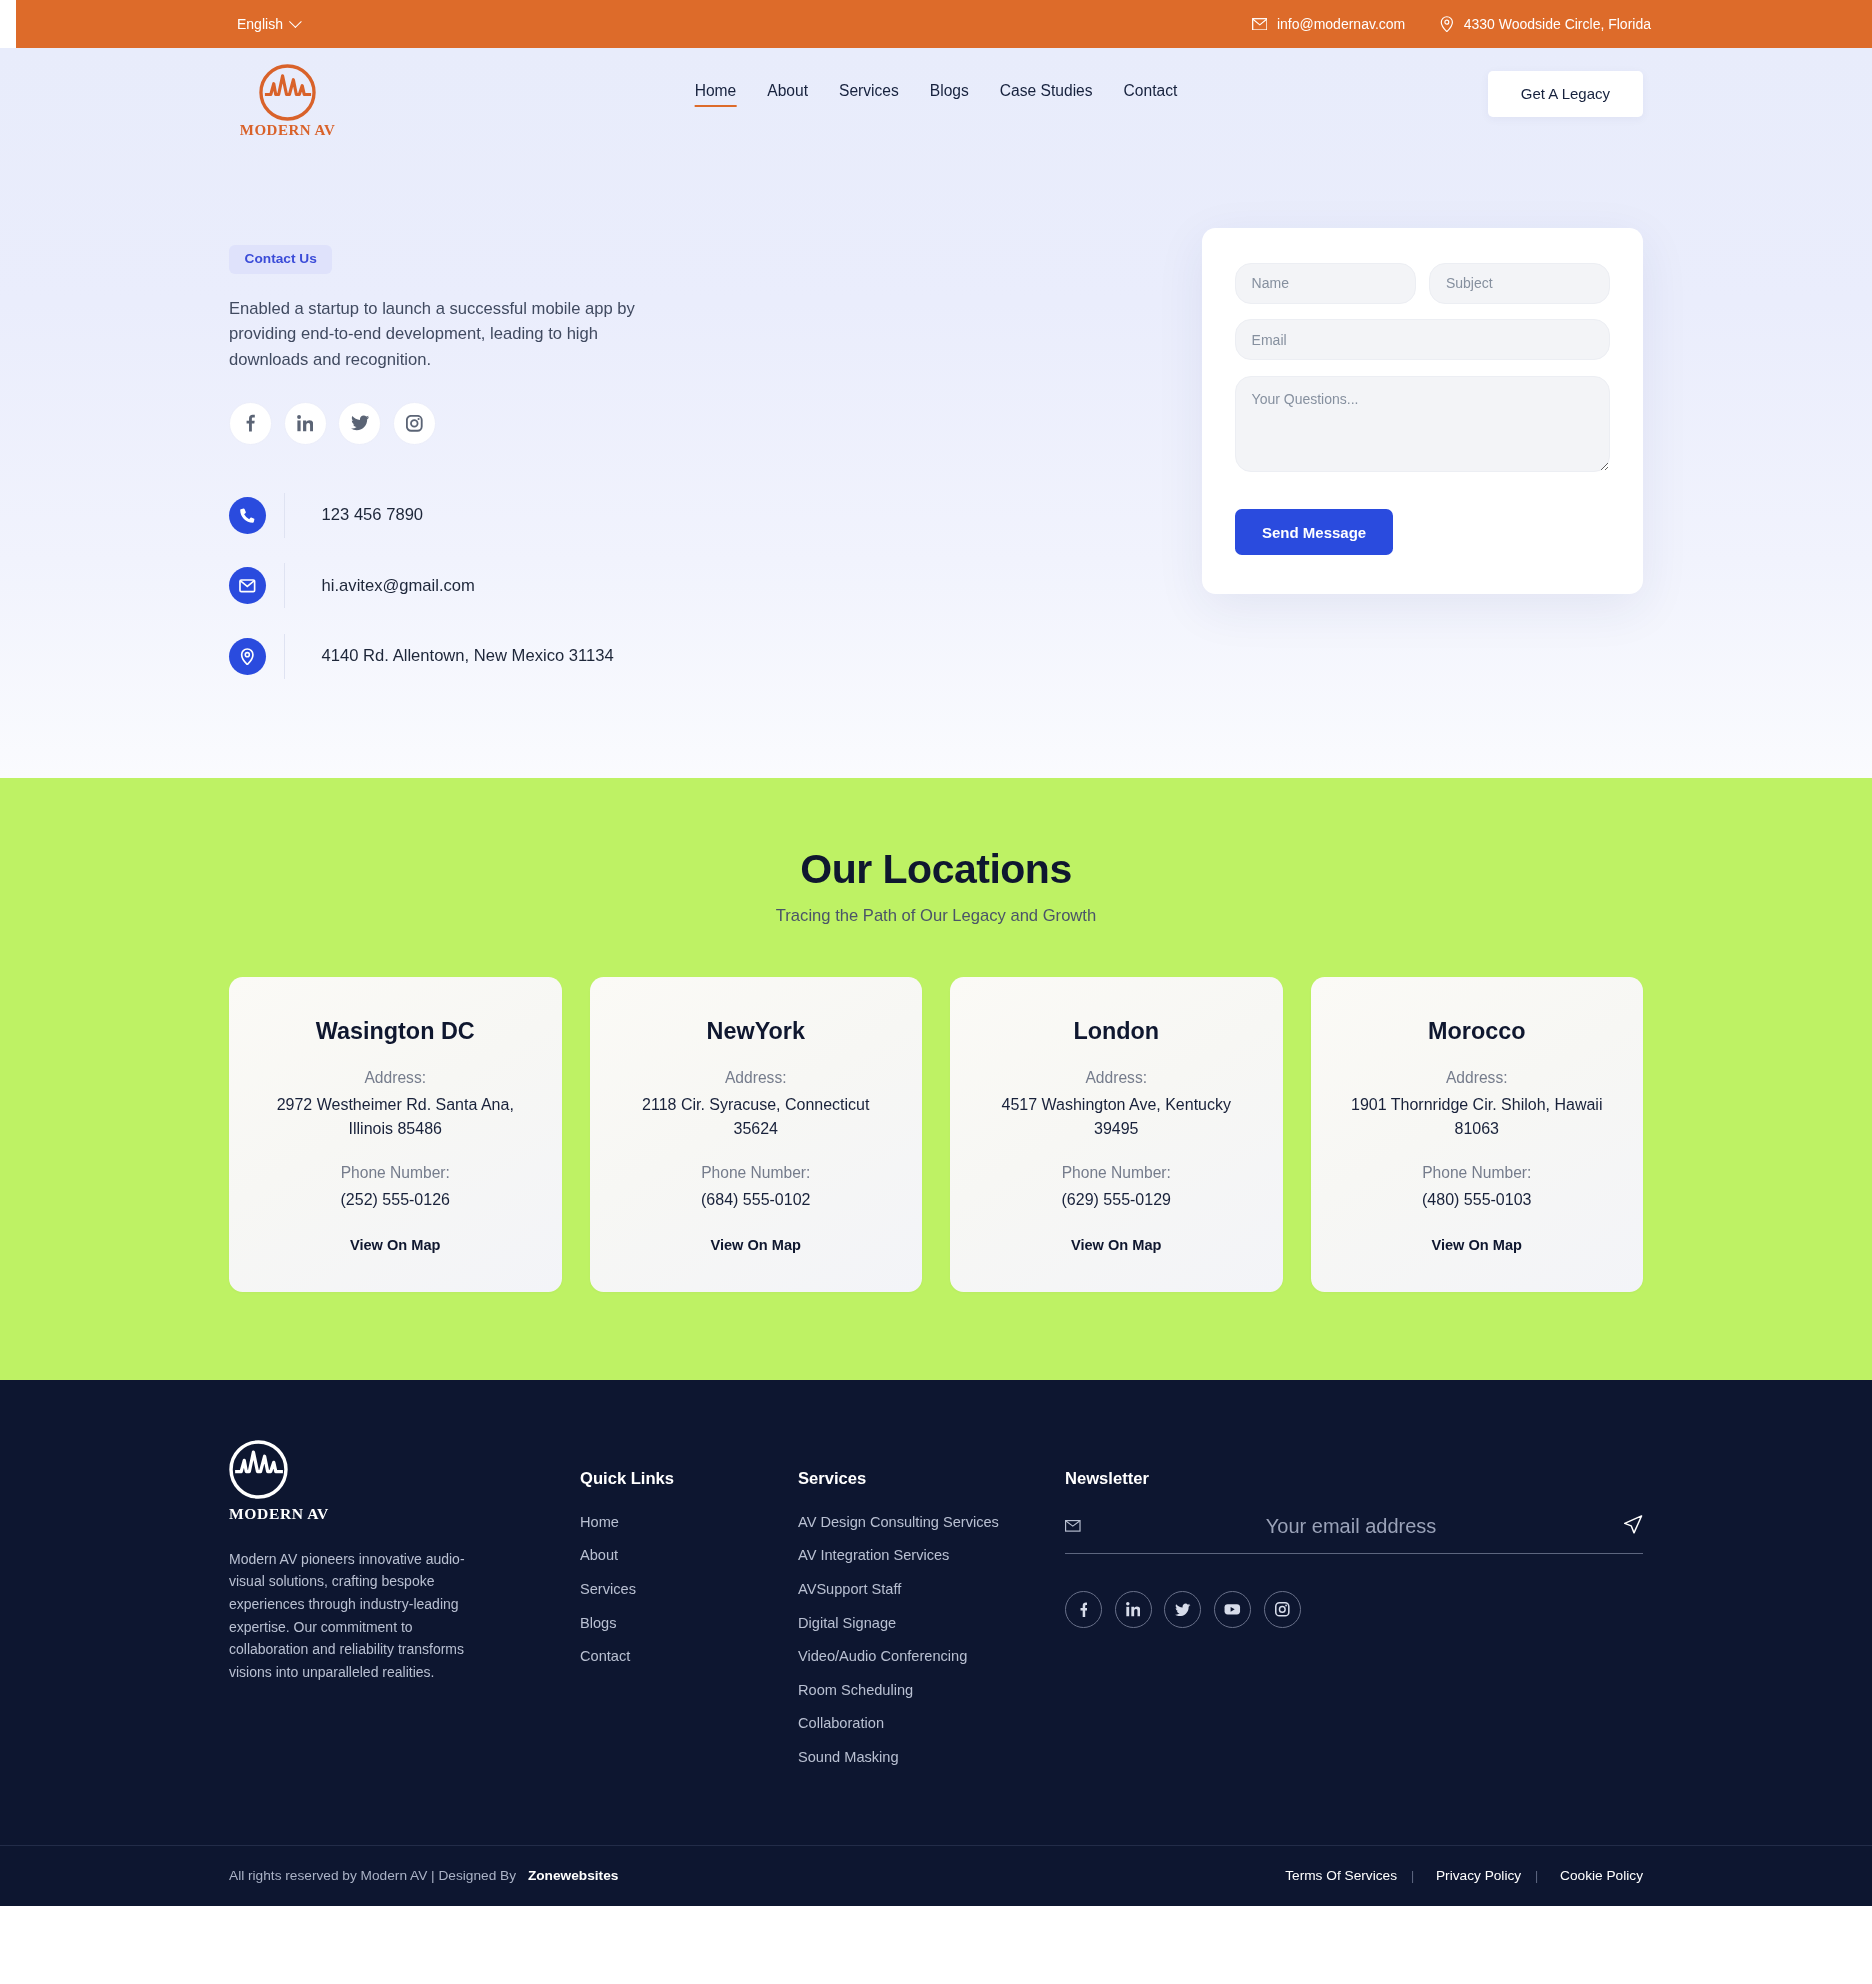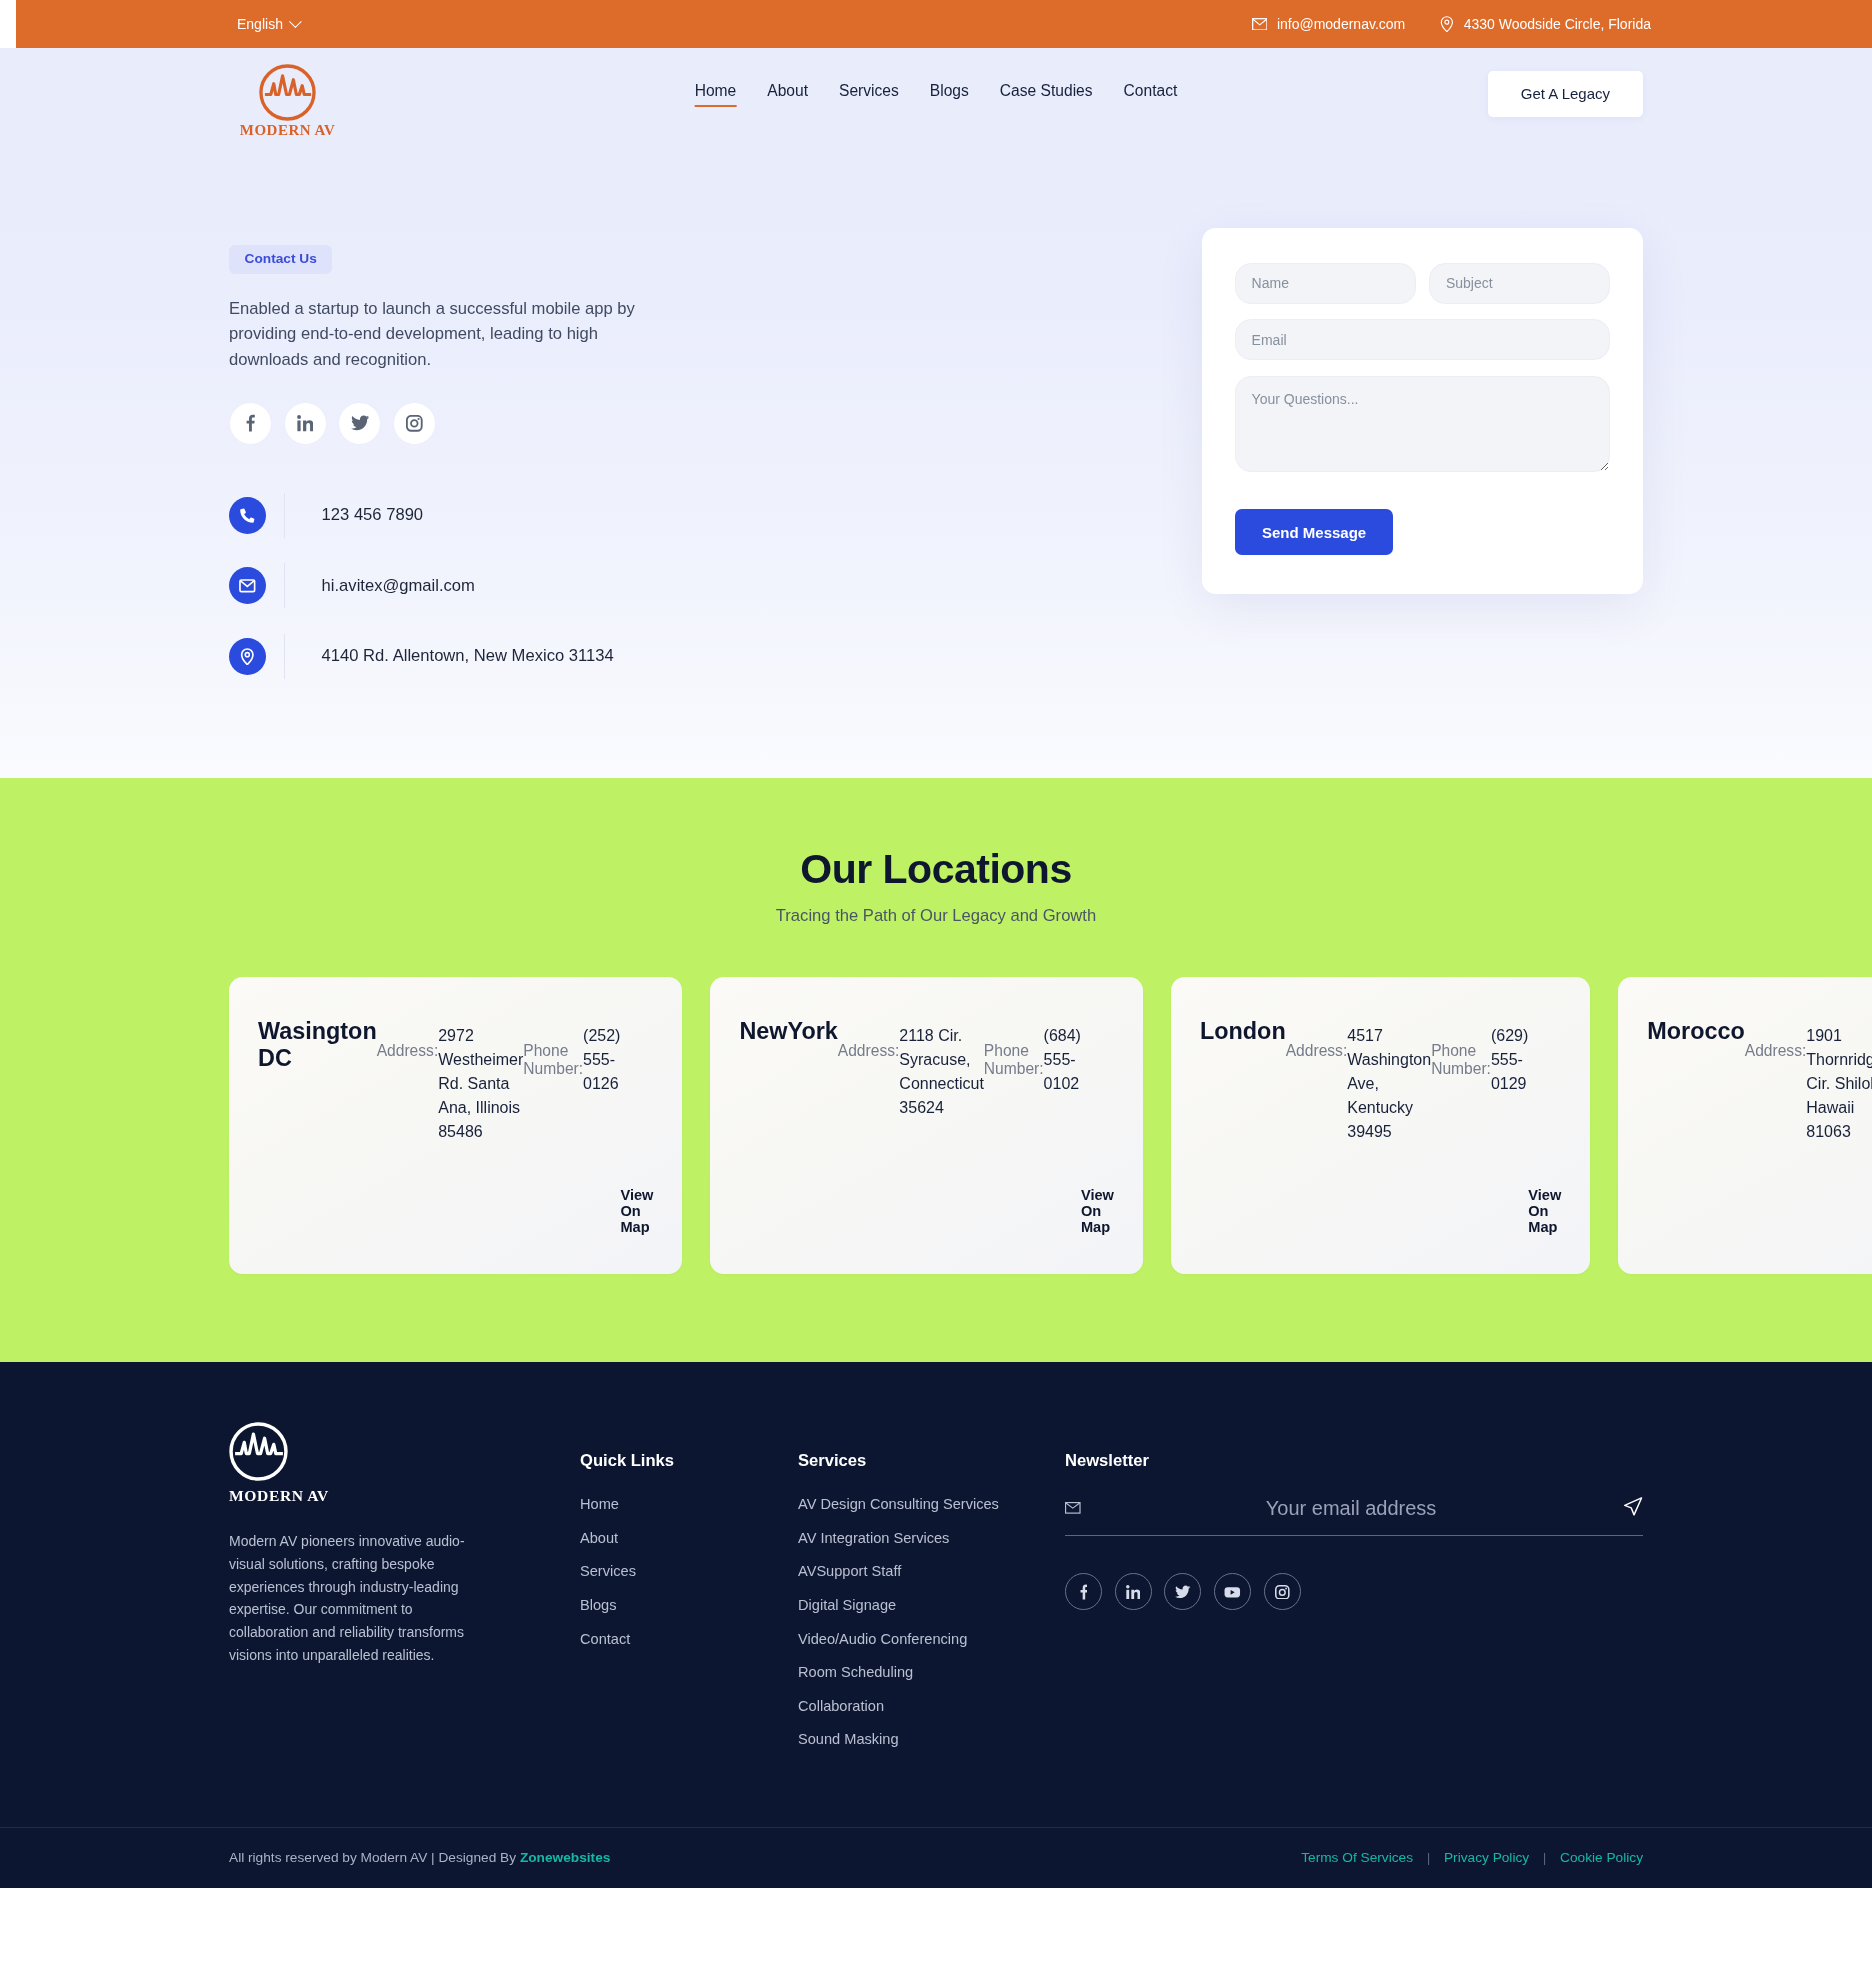--- a/index.html
+++ b/index.html
@@ -147,22 +147,23 @@
     font-size: 41px; font-weight: 700; color: #0f172f; letter-spacing: -0.5px;
   }
   .sec-sub { margin-top: 13.7px; font-size: 16.6px; color: #4a5468; }
   .loc-grid {
     width: 1414px; margin: 51px auto 0;
     display: grid; grid-template-columns: repeat(4, 1fr); gap: 28px;
   }
   .loc-card {
     background: linear-gradient(150deg,#fbfaf6 0%, #f7f7f4 45%, #f3f4f8 100%);
     border-radius: 13.7px; padding: 41px 29px 39px; min-height: 297px;
-    display: flex; flex-direction: row;
+    display: flex; flex-direction: column;
     box-shadow: 0 1px 2.9px rgba(20,30,60,.03);
+    text-align: center;
   }
   .loc-city { font-size: 23.4px; font-weight: 700; color: #0f172f; }
   .loc-label { margin-top: 23.4px; font-size: 15.6px; color: #757c8c; }
   .loc-value { margin-top: 5.9px; font-size: 16px; color: #18213a; line-height: 1.5; }
   .loc-map { margin-top: auto; padding-top: 25px; font-size: 14.6px; font-weight: 700;
              color: #0f172f; cursor: pointer; }
 
   
   footer { background: #0d1630; color: #c6cbdb; }
   .footer-main {
@@ -199,21 +200,21 @@
   }
   .fsoc svg { fill: #d7dcea; }
   .footer-bottom {
     border-top: 1px solid #222c48;
   }
   .fb-inner {
     width: 1414px; margin: 0 auto; height: 60px; display: flex;
     align-items: center; justify-content: space-between;
     font-size: 13.7px; color: #aab2c6;
   }
-  .fb-inner a { color: #14b8a6; text-decoration: none; }
+  .fb-inner a { color: #ffffff; text-decoration: none; margin-left: 8px; }
   .fb-right { display: flex; align-items: center; gap: 13.7px; }
   .fb-sep { color: #596party; color: #59627c; }
   .brandlink { color: #ffffff; font-weight: 700; }
 </style>
 </head>
 <body>
 
 <div class="page">
 
   <div class="topbar">

